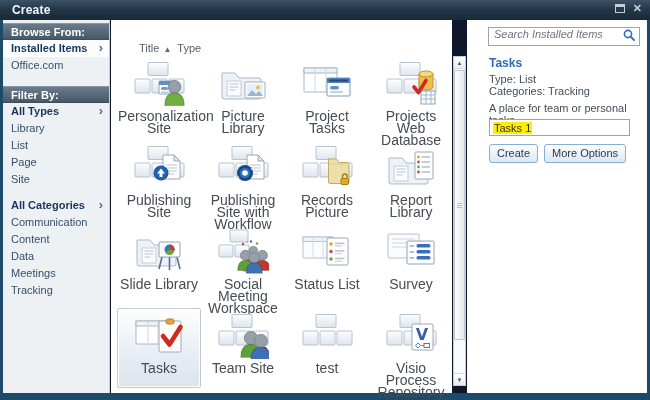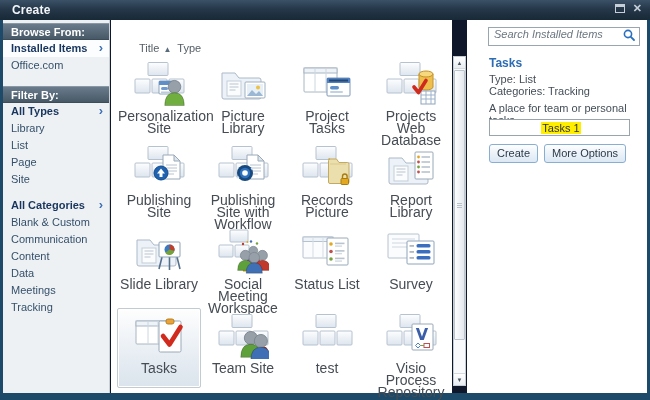--- a/index.html
+++ b/index.html
@@ -59,21 +59,21 @@
   .rpanel { position:absolute; left:464px; top:0; width:180px; height:373px; background:#fff; font-size:11px; }
   .searchbox { position:absolute; left:21px; top:7px; width:152px; height:19px;
     border:1px solid #99a5b1; background:#fff; display:flex; }
   .searchbox .ph { flex:1; padding-left:5px; font-style:italic; color:#6b7680; font-size:11px; }
   .searchbox .mag { width:16px; height:14px; flex:none; margin-right:2px; cursor:pointer; }
   .rtitle { position:absolute; left:22px; top:36px; color:#2b6cb5; font-size:12px; font-weight:bold; }
   .rline1 { position:absolute; left:22px; top:53px; color:#444e58; }
   .rline2 { position:absolute; left:22px; top:65px; color:#444e58; }
   .rdesc  { position:absolute; left:22px; top:82px; color:#444e58; width:150px; }
   .namebox { position:absolute; left:22px; top:99px; width:141px; height:17px;
-    border:1px solid #9aa4ad; background:#fff; display:flex; align-items:center; padding-left:3px; cursor:text;justify-content:center; }
+    border:1px solid #9aa4ad; background:#fff; display:flex; align-items:center; padding-left:3px; cursor:text; }
   .namebox .hl { background:#ffee00; color:#333; font-size:11px; padding:0 1px; }
   .btnrow { position:absolute; left:22px; top:124px; display:flex; gap:6px; }
   .btn { border:1px solid #89aed3; border-radius:3px; background:linear-gradient(#fefefe, #eaf1f8 55%, #dce8f4);
     font-size:11px; color:#2b3a49; padding:2px 7px 3px 7px; font-family:"Liberation Sans", sans-serif; cursor:pointer; }
 
   svg .bx { fill:url(#gb); stroke:#b6c2cf; stroke-width:1; }
 </style>
 </head>
 <body>
 
@@ -135,21 +135,20 @@
       </div>
       <div class="side-item"><span>Library</span></div>
       <div class="side-item"><span>List</span></div>
       <div class="side-item"><span>Page</span></div>
       <div class="side-item"><span>Site</span></div>
       <div class="side-gap"></div>
       <div class="side-item bold">
         <span>All Categories</span>
         <span class="chev">›</span>
       </div>
-      <div class="side-item"><span>Blank &amp; Custom</span></div>
       <div class="side-item"><span>Communication</span></div>
       <div class="side-item"><span>Content</span></div>
       <div class="side-item"><span>Data</span></div>
       <div class="side-item"><span>Meetings</span></div>
       <div class="side-item"><span>Tracking</span></div>
     </div>
 
     <div class="main">
       <div class="sortbar">
         <span>Title</span><span class="arrow">▲</span><span>Type</span>

